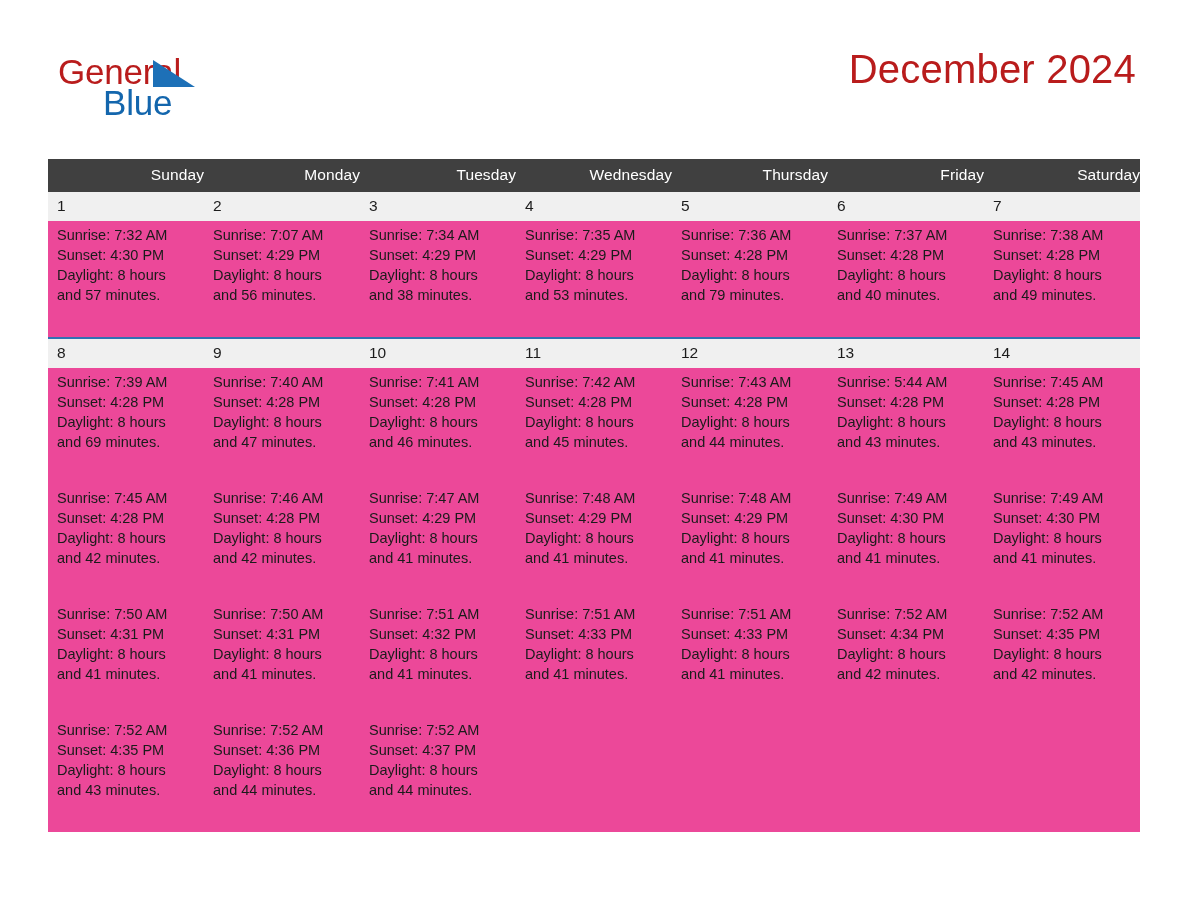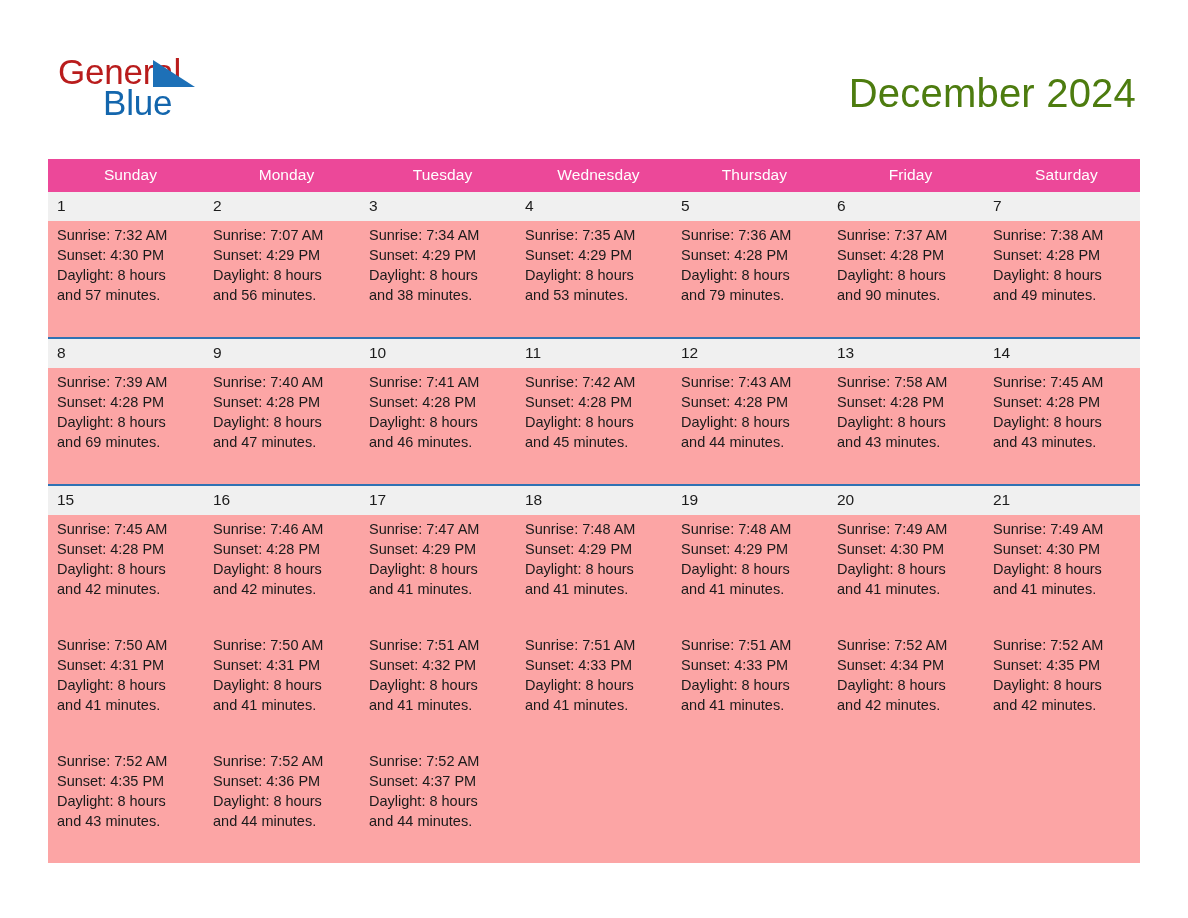--- a/index.html
+++ b/index.html
@@ -64,24 +64,23 @@
   .title-block {
     position: absolute;
     right: 52px;
     top: 44px;
     text-align: right;
   }
   .month-title {
     font-size: 40px;
     line-height: 50px;
     font-weight: 400;
-    color: #4d7c0f;
+    color: #b91c1c;
     letter-spacing: 0.2px;
     white-space: nowrap;
-    margin-top: 24px;
   }
   .location-title {
     font-size: 23px;
     line-height: 30px;
     font-weight: 400;
     color: #141414;
     margin-top: 6px;
     white-space: nowrap;
   }
 
@@ -93,46 +92,46 @@
     width: 1092px;
   }
   table.cal {
     border-collapse: collapse;
     table-layout: fixed;
     width: 1092px;
   }
   table.cal col { width: 156px; }
 
   thead th {
-    background: #ec4899;
+    background: #404040;
     color: #ffffff;
     font-size: 15.5px;
     font-weight: 400;
-    text-align: center;
+    text-align: right;
     padding: 7px 0 8px 9px;
     height: 18px;
     vertical-align: middle;
     letter-spacing: 0.1px;
   }
 
   tr.daynum-row td {
     background: #f0f0f0;
     border-top: 2px solid #2f72b3;
     font-size: 15.5px;
     color: #1c1c1c;
     padding: 5px 0 4px 9px;
     vertical-align: top;
     height: 20px;
   }
   tr.daynum-row.first td {
     border-top: none;
   }
 
   tr.detail-row td {
-    background: #fca5a5;
+    background: #ec4899;
     vertical-align: top;
     padding: 4px 6px 16px 9px;
     height: 96px;
   }
   .detail-line {
     font-size: 14.5px;
     line-height: 20px;
     color: #1b1b1b;
     white-space: nowrap;
   }
@@ -215,21 +214,21 @@
           <td>
             <div class="detail-line">Sunrise: 7:36 AM</div>
             <div class="detail-line">Sunset: 4:28 PM</div>
             <div class="detail-line">Daylight: 8 hours</div>
             <div class="detail-line">and 79 minutes.</div>
           </td>
           <td>
             <div class="detail-line">Sunrise: 7:37 AM</div>
             <div class="detail-line">Sunset: 4:28 PM</div>
             <div class="detail-line">Daylight: 8 hours</div>
-            <div class="detail-line">and 90 minutes.</div>
+            <div class="detail-line">and 40 minutes.</div>
           </td>
           <td>
             <div class="detail-line">Sunrise: 7:38 AM</div>
             <div class="detail-line">Sunset: 4:28 PM</div>
             <div class="detail-line">Daylight: 8 hours</div>
             <div class="detail-line">and 49 minutes.</div>
           </td>
         </tr>
         <tr class="daynum-row">
           <td>8</td>
@@ -265,40 +264,31 @@
             <div class="detail-line">Daylight: 8 hours</div>
             <div class="detail-line">and 45 minutes.</div>
           </td>
           <td>
             <div class="detail-line">Sunrise: 7:43 AM</div>
             <div class="detail-line">Sunset: 4:28 PM</div>
             <div class="detail-line">Daylight: 8 hours</div>
             <div class="detail-line">and 44 minutes.</div>
           </td>
           <td>
-            <div class="detail-line">Sunrise: 7:58 AM</div>
+            <div class="detail-line">Sunrise: 5:44 AM</div>
             <div class="detail-line">Sunset: 4:28 PM</div>
             <div class="detail-line">Daylight: 8 hours</div>
             <div class="detail-line">and 43 minutes.</div>
           </td>
           <td>
             <div class="detail-line">Sunrise: 7:45 AM</div>
             <div class="detail-line">Sunset: 4:28 PM</div>
             <div class="detail-line">Daylight: 8 hours</div>
             <div class="detail-line">and 43 minutes.</div>
           </td>
-        </tr>
-        <tr class="daynum-row">
-          <td>15</td>
-          <td>16</td>
-          <td>17</td>
-          <td>18</td>
-          <td>19</td>
-          <td>20</td>
-          <td>21</td>
         </tr>
         <tr class="detail-row">
           <td>
             <div class="detail-line">Sunrise: 7:45 AM</div>
             <div class="detail-line">Sunset: 4:28 PM</div>
             <div class="detail-line">Daylight: 8 hours</div>
             <div class="detail-line">and 42 minutes.</div>
           </td>
           <td>
             <div class="detail-line">Sunrise: 7:46 AM</div>

